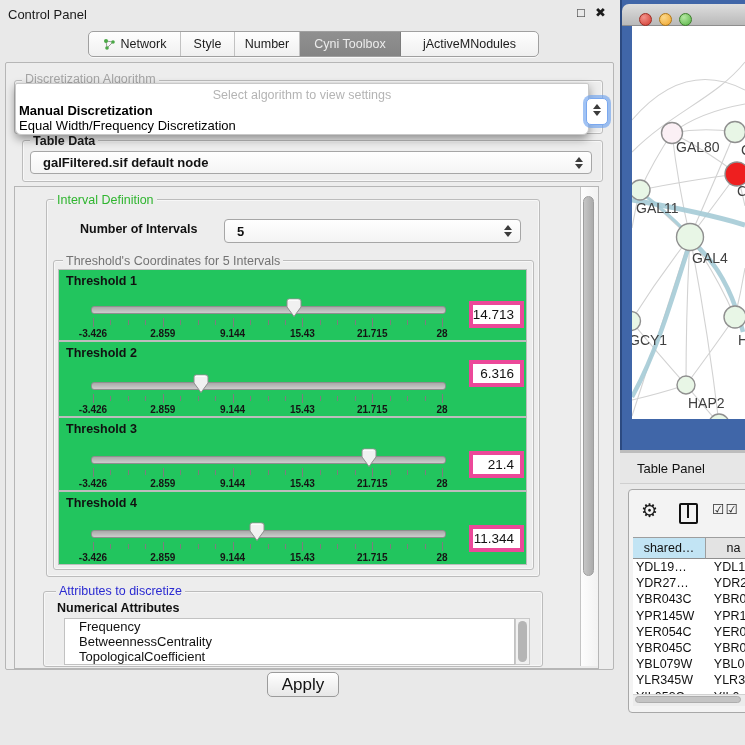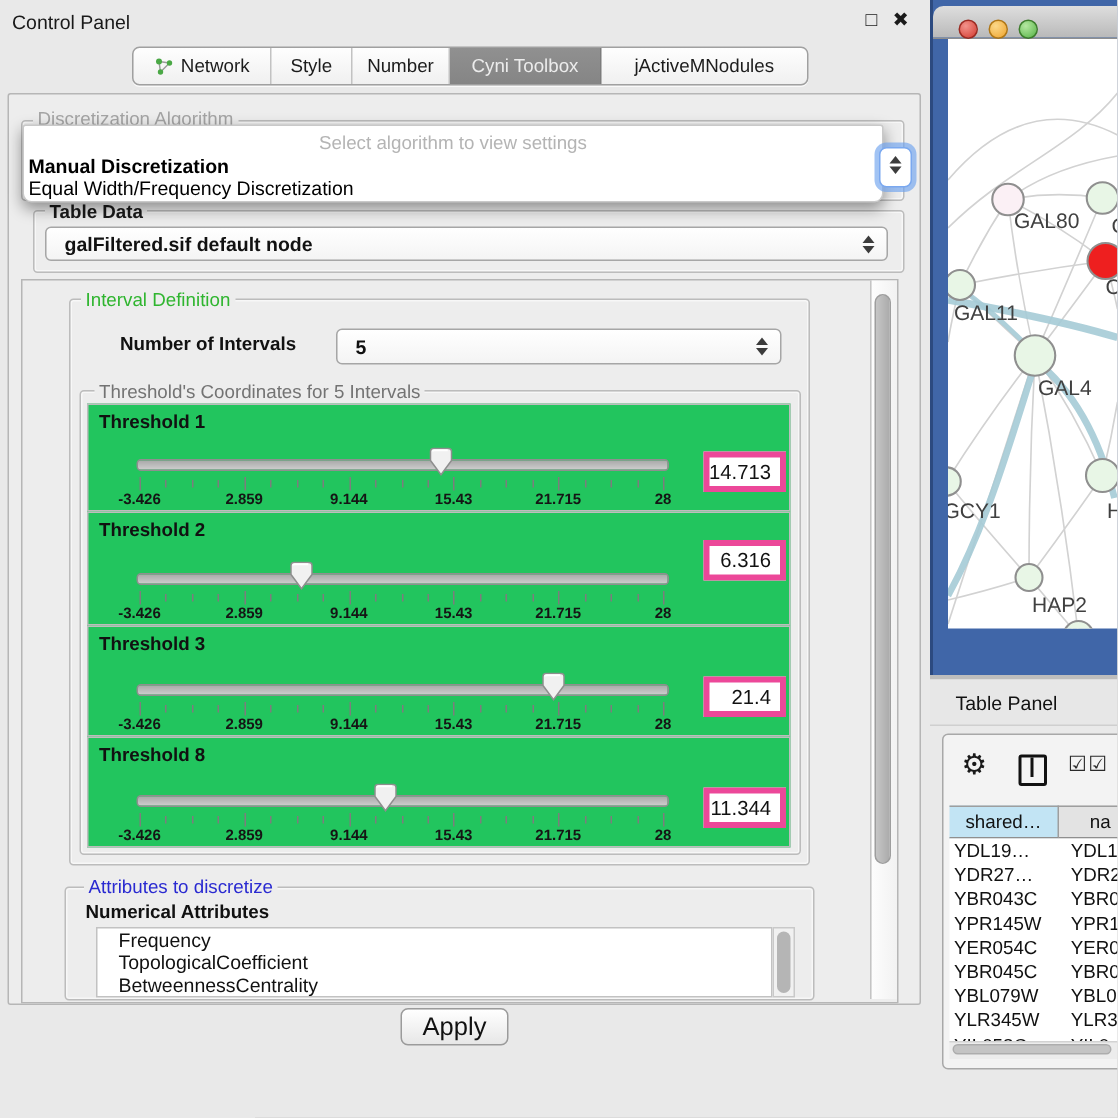--- a/index.html
+++ b/index.html
@@ -267,21 +267,21 @@
       <div class="ticklabel" style="left: 143.6px; top: 60px;">9.144</div>
       <div class="ticklabel" style="left: 213.4px; top: 60px;">15.43</div>
       <div class="ticklabel" style="left: 283.2px; top: 60px;">21.715</div>
       <div class="ticklabel" style="left: 353px; top: 60px;">28</div>
       <div class="thumb" style="left: 301.704px; top: 30px;"><svg width="16" height="20" viewBox="0 0 16 20">
           <path d="M1,3 Q1,1 3,1 L13,1 Q15,1 15,3 L15,9 L8,18.5 L1,9 Z" fill="#f1f1f1" stroke="#8e8e8e"></path>
           <path d="M2.5,3 Q2.5,2.2 3.5,2.2 L12.5,2.2" fill="none" stroke="#ffffff" stroke-width="1.3"></path>
         </svg></div>
     </div>
   <div class="abs tpanel" style="top:491px;height:74px;">
-    <div class="ttitle">Threshold 8</div>
+    <div class="ttitle">Threshold 4</div>
     <div class="track" style="top:38px;"></div>
     <div class="valbox" style="top:33px;">11.344</div>
   <div class="tick" style="left: 34px; top: 50px; height: 9px;"></div>
       <div class="tick" style="left: 51.45px; top: 52px; height: 5px;"></div>
       <div class="tick" style="left: 68.9px; top: 52px; height: 5px;"></div>
       <div class="tick" style="left: 86.35px; top: 52px; height: 5px;"></div>
       <div class="tick" style="left: 103.8px; top: 50px; height: 9px;"></div>
       <div class="tick" style="left: 121.25px; top: 52px; height: 5px;"></div>
       <div class="tick" style="left: 138.7px; top: 52px; height: 5px;"></div>
       <div class="tick" style="left: 156.15px; top: 52px; height: 5px;"></div>
@@ -308,22 +308,22 @@
           <path d="M1,3 Q1,1 3,1 L13,1 Q15,1 15,3 L15,9 L8,18.5 L1,9 Z" fill="#f1f1f1" stroke="#8e8e8e"></path>
           <path d="M2.5,3 Q2.5,2.2 3.5,2.2 L12.5,2.2" fill="none" stroke="#ffffff" stroke-width="1.3"></path>
         </svg></div>
     </div>
 
   <div class="abs groupbox" style="left:43px;top:591px;width:498px;height:74px;"></div>
   <div class="abs gtitle" style="left:56px;top:584px;color:#2a2ad1;">Attributes to discretize</div>
   <div class="abs" style="left:57px;top:601px;font-size:12.5px;font-weight:bold;">Numerical Attributes</div>
   <div class="abs attrlist" id="attrlist">
       <div>Frequency</div>
+      <div>BetweennessCentrality</div>
       <div>TopologicalCoefficient</div>
-      <div>BetweennessCentrality</div>
     </div>
   <div class="abs ltrack"></div>
   <div class="abs lthumb"></div>
 
   <div class="abs applybtn">Apply</div>
 
 
   <div class="abs blueframe"></div>
   <div class="abs nettitle">
     <span class="light" style="left:17px;background:radial-gradient(circle at 35% 30%,#f2938c,#d33a2f);border:1px solid #9c2b22;"></span>

